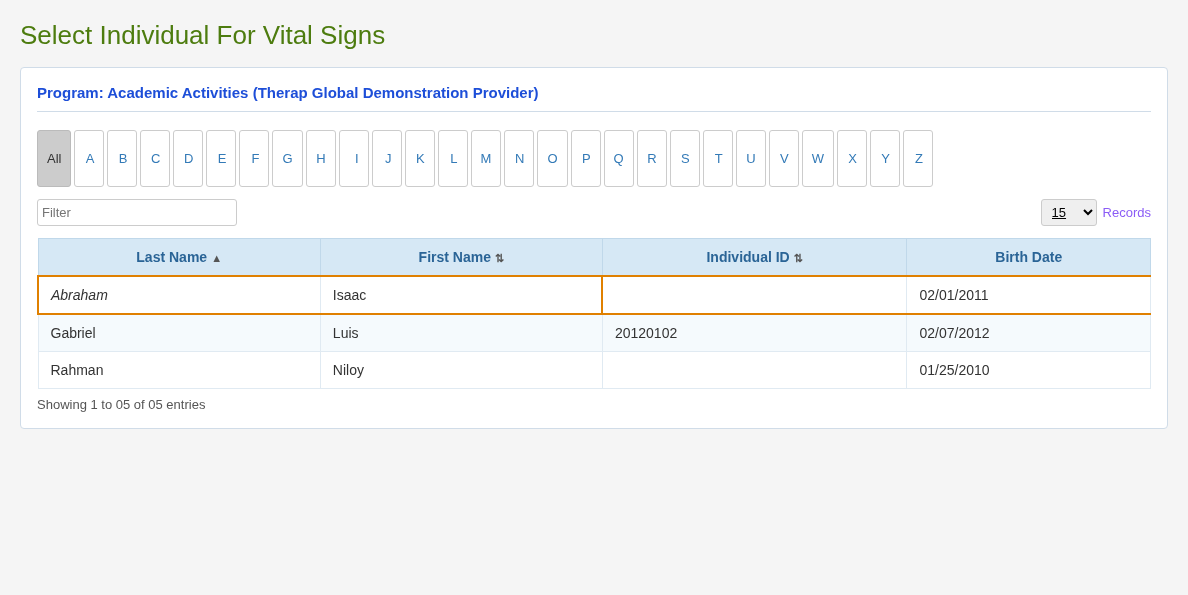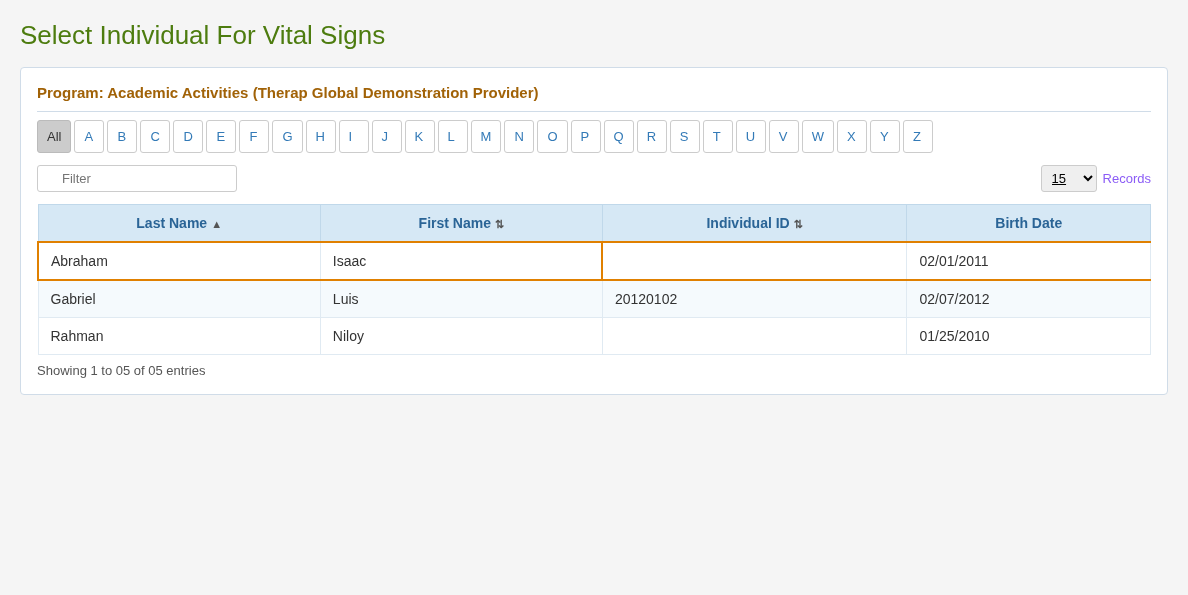--- a/index.html
+++ b/index.html
@@ -17,58 +17,58 @@
       margin-bottom: 16px;
     }
     .card {
       background: #fff;
       border: 1px solid #d0dce8;
       border-radius: 4px;
       padding: 16px;
     }
     .program-label {
       font-weight: bold;
-      color: #a16207;
+      color: #1d4ed8;
       font-size: 15px;
-      margin-bottom: 8px;
+      margin-bottom: 18px;
       padding-bottom: 10px;
       border-bottom: 1px solid #d0dce8;
     }
     .alpha-filter {
       display: flex;
       flex-wrap: wrap;
       gap: 3px;
       margin-bottom: 12px;
     }
     .alpha-btn {
       border: 1px solid #ccc;
       background: #fff;
       color: #337ab7;
-      padding: 8px 9px;
+      padding: 20px 9px;
       cursor: pointer;
       border-radius: 3px;
       font-size: 13px;
       min-width: 30px;
-      text-align: left;
+      text-align: right;
     }
     .alpha-btn.active {
       background: #ccc;
       color: #333;
       border-color: #bbb;
     }
     .toolbar {
       display: flex;
       justify-content: space-between;
       align-items: center;
       margin-bottom: 12px;
     }
     .filter-input {
       border: 1px solid #ccc;
       border-radius: 3px;
-      padding: 5px 24px;
+      padding: 5px 4px;
       width: 200px;
       font-size: 13px;
       color: #999;
     }
     .records-control {
       display: flex;
       align-items: center;
       gap: 6px;
     }
     .records-select {
@@ -116,20 +116,21 @@
       padding: 10px 12px;
       border: 1px solid #e0eaf2;
       color: #333;
     }
     .row-selected td {
       border-top: 2px solid #e08000;
       border-bottom: 2px solid #e08000;
     }
     .row-selected td:first-child {
       border-left: 2px solid #e08000;
+      font-style: italic;
     }
     .row-selected td:nth-child(2) {
       border-right: 2px solid #e08000;
     }
     .entries-info {
       margin-top: 8px;
       font-size: 13px;
       color: #555;
     }
   </style>

